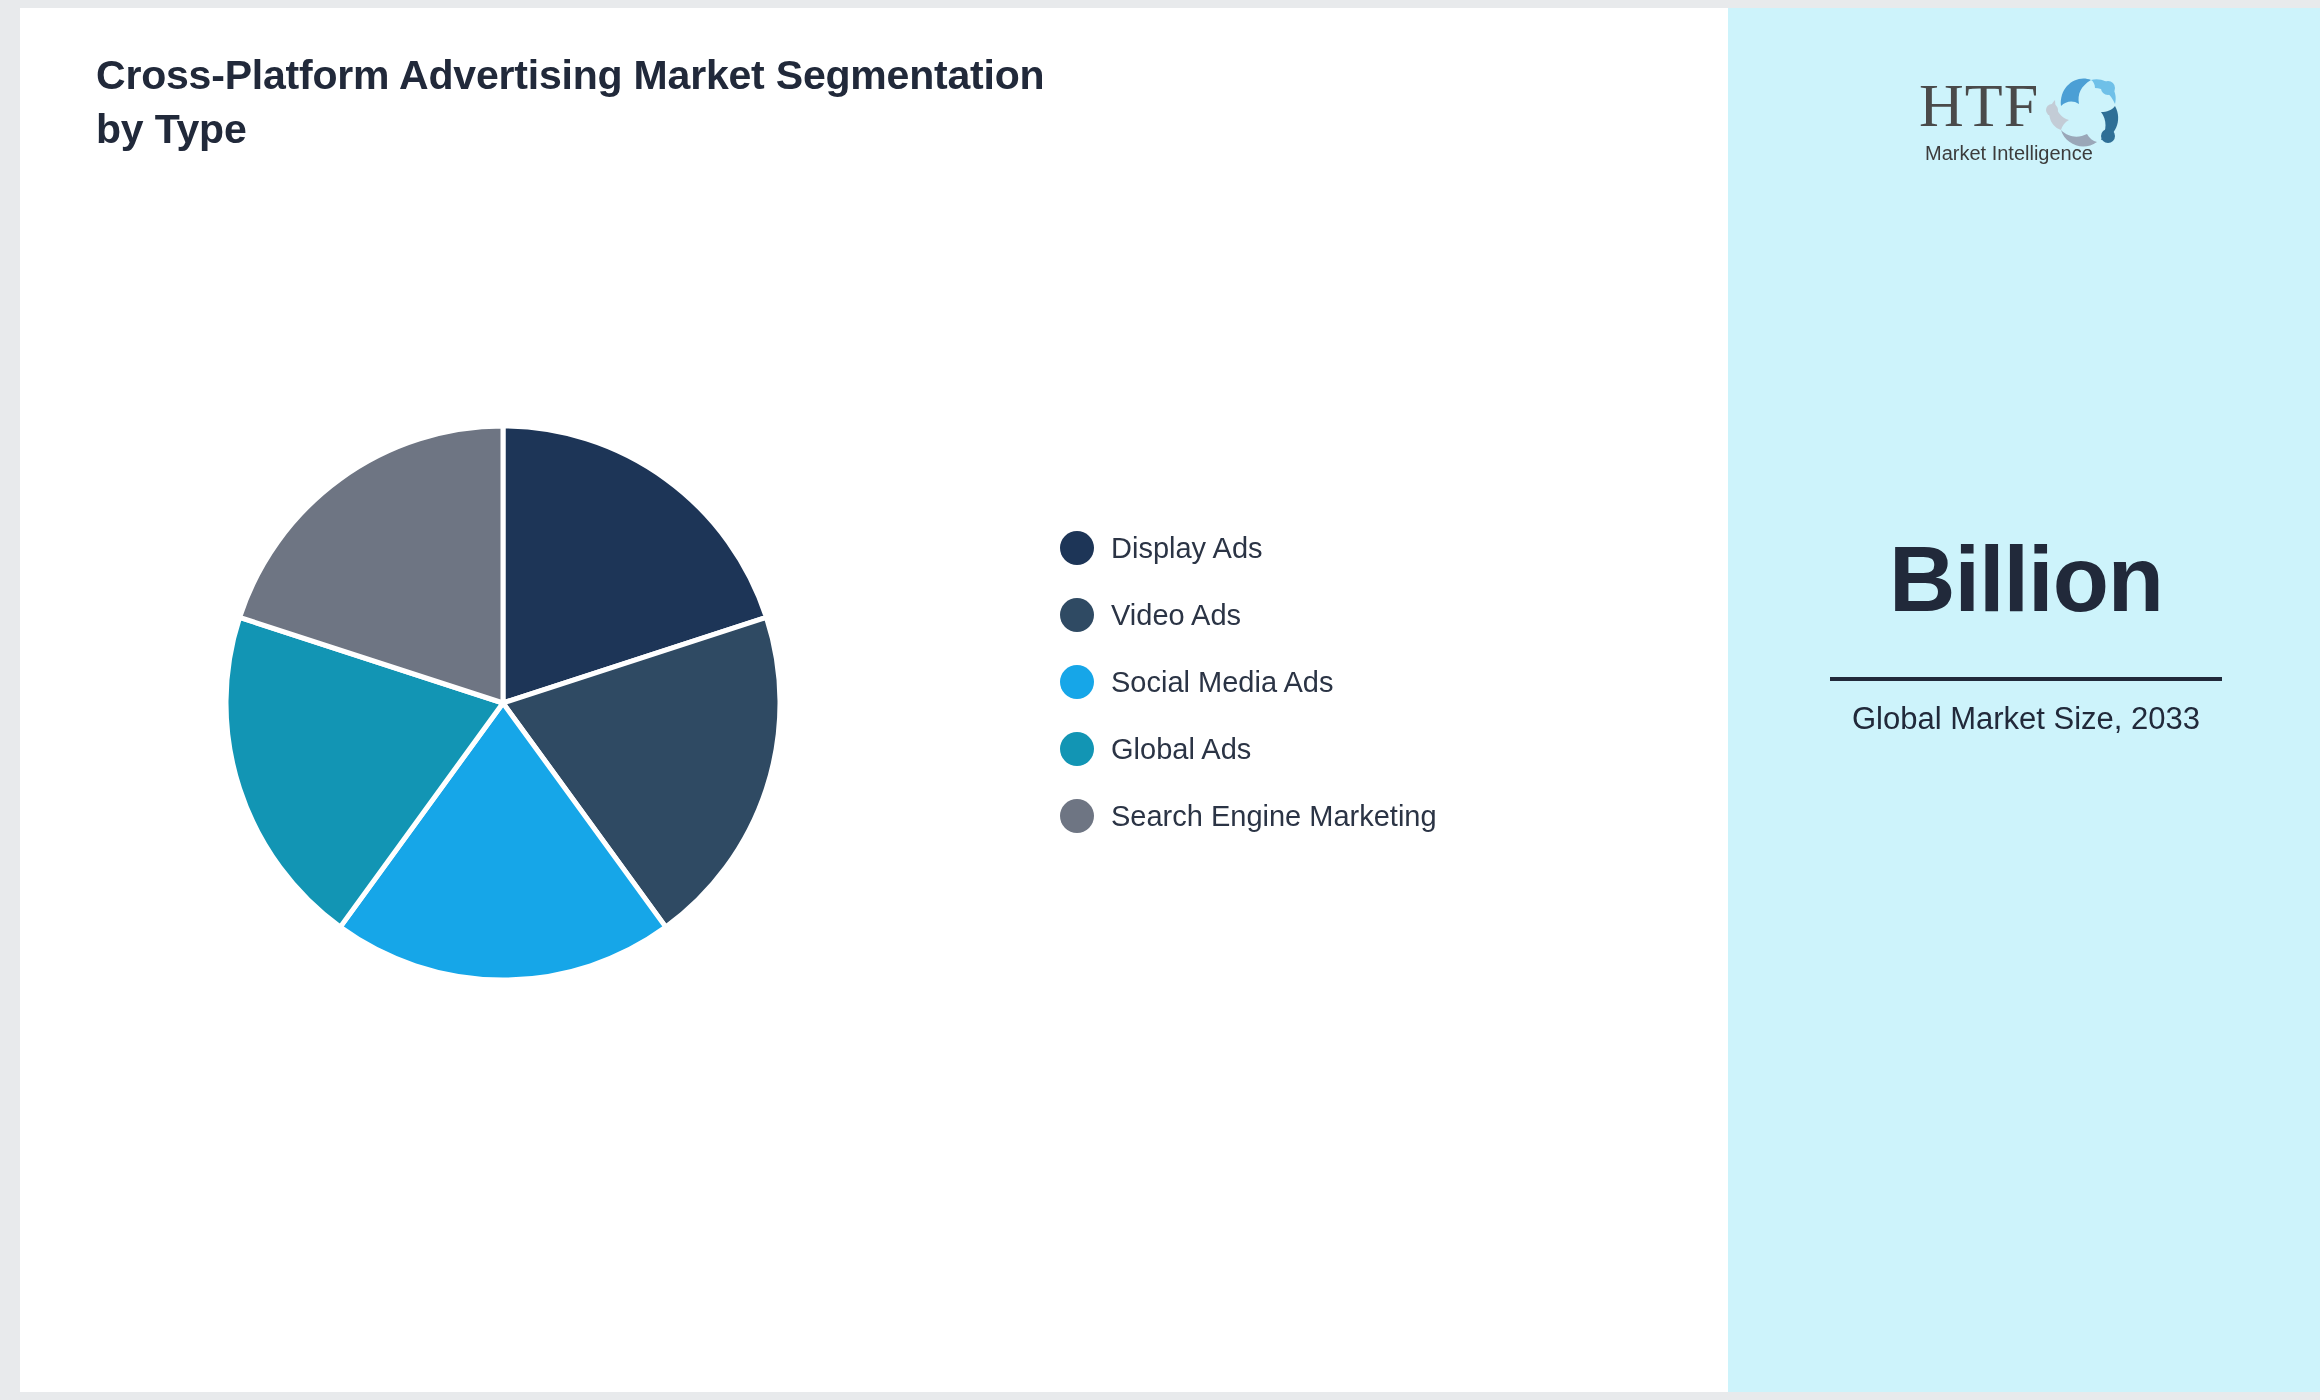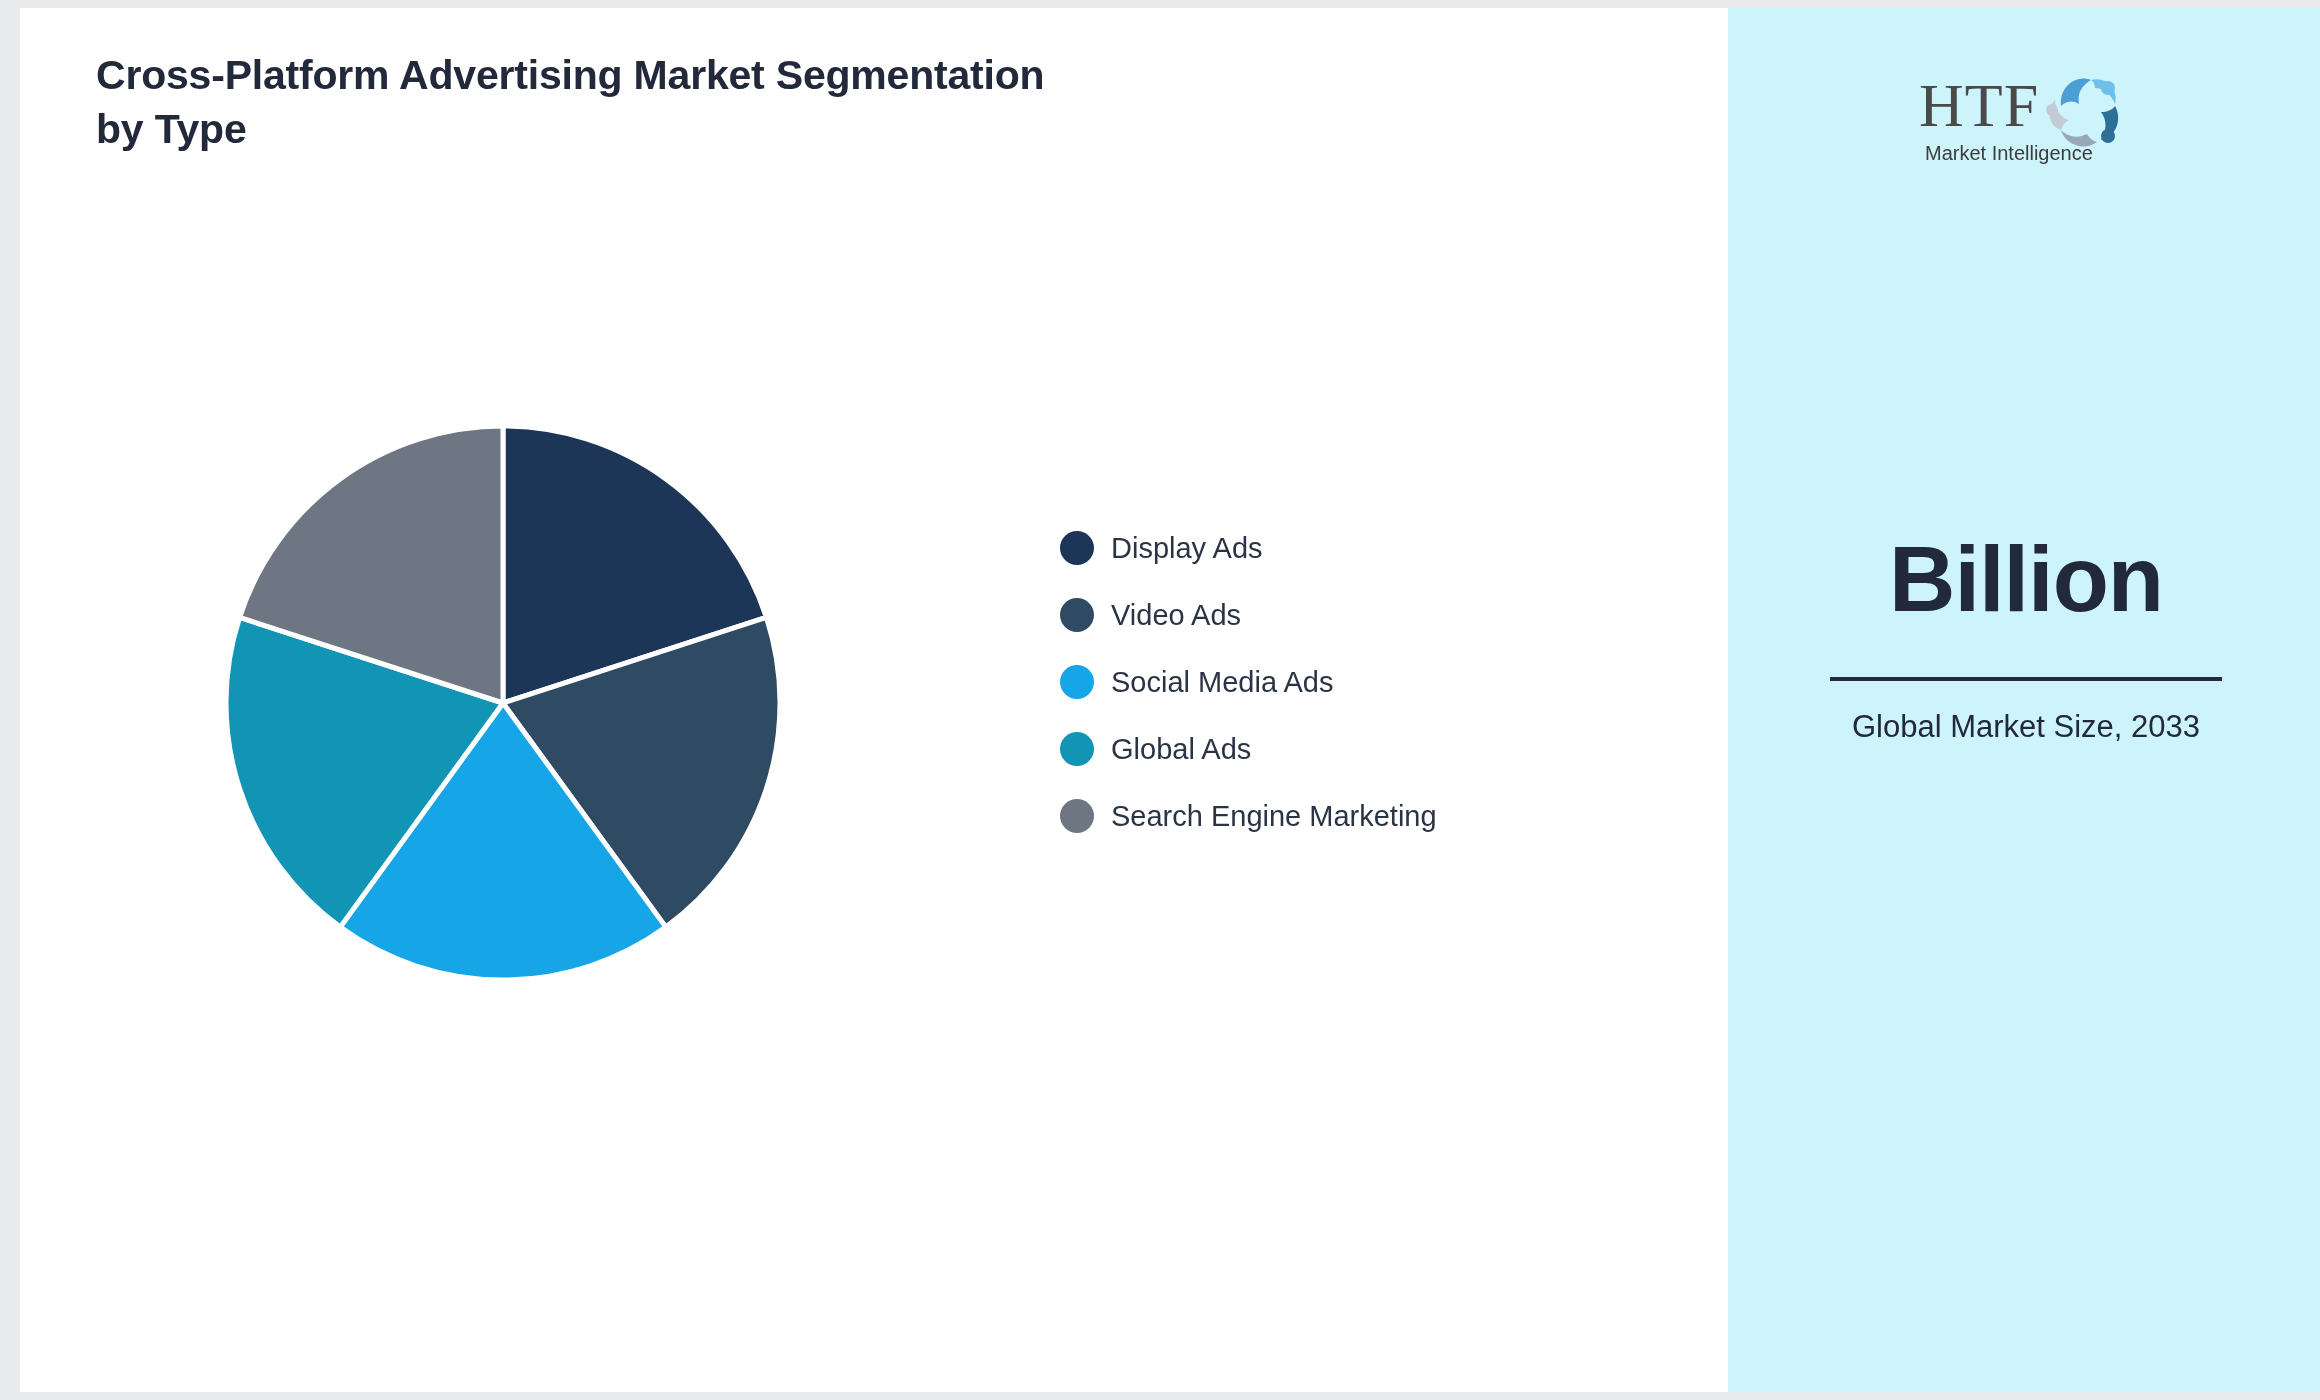--- a/index.html
+++ b/index.html
@@ -107,21 +107,21 @@
     color:#21293a;
     letter-spacing:-1px;
   }
   .stat-divider {
     width:392px;
     height:4px;
     background:#21293a;
     margin:46px auto 0 auto;
   }
   .stat-caption {
-    margin-top:24px;
+    margin-top:16px;
     font-size:31px;
     line-height:1.42;
     color:#21293a;
   }
 </style>
 </head>
 <body>
 
 <div class="canvas">
   <div class="card">

